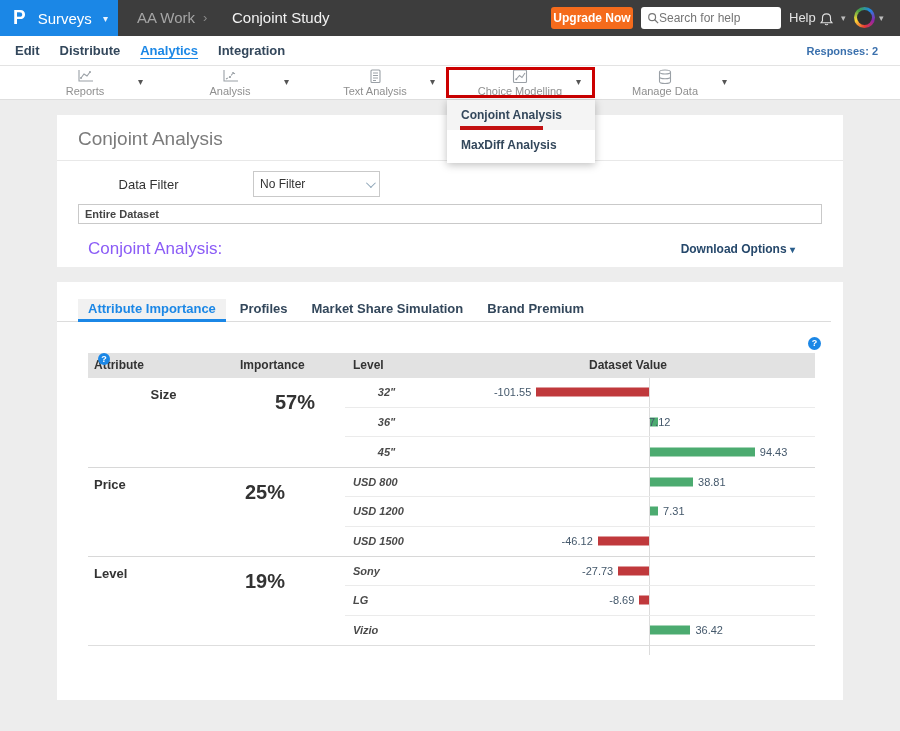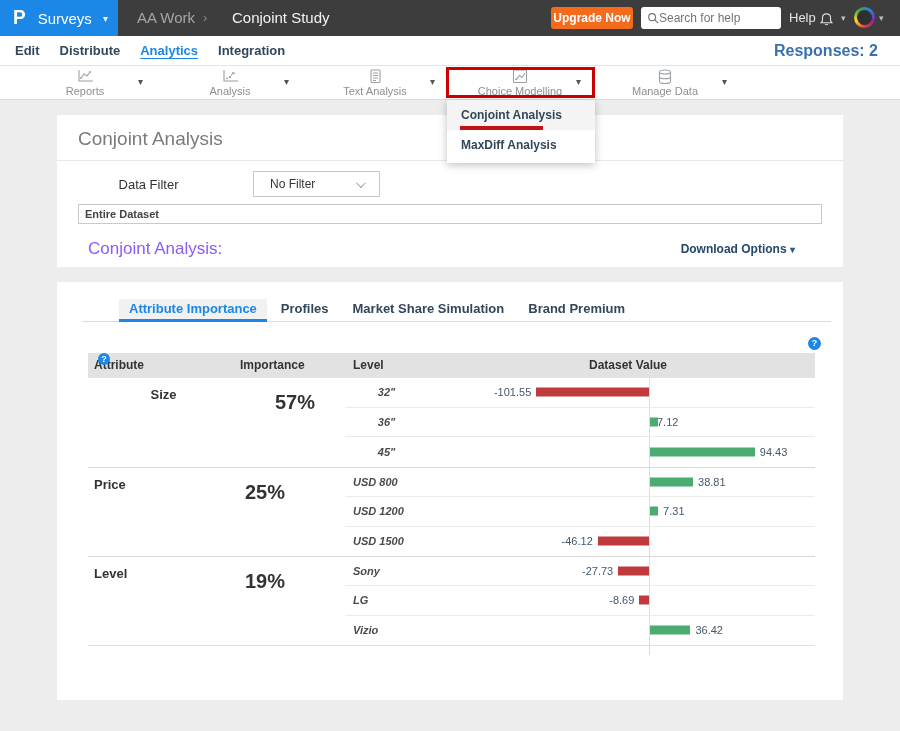--- a/index.html
+++ b/index.html
@@ -24,49 +24,49 @@
   .tiny-caret { color:#bdbdbd; font-size:9px; }
   #bell-caret { position:absolute; left:841px; top:13px; }
   #avatar { position:absolute; left:854px; top:7px; width:21px; height:21px; border-radius:50%; background:conic-gradient(from 180deg,#e53935,#fdd835,#43a047,#1e88e5,#8e24aa,#e53935); }
   #avatar::after { content:''; position:absolute; inset:3px; border-radius:50%; background:#2f2f2f; }
   #avatar-caret { position:absolute; left:879px; top:13px; }
 
   
   #subnav { position:absolute; top:36px; left:0; width:900px; height:30px; background:#fff; border-bottom:1px solid #e3e3e3; display:flex; align-items:center; padding-left:15px; gap:20px; }
   .subnav-item { font-size:13px; font-weight:bold; color:#33475b; cursor:pointer; }
   .subnav-item.active { color:#1b87e6; text-decoration:underline; text-underline-offset:3px; }
-  #responses { position:absolute; right:22px; top:0; line-height:30px; font-size:16px; font-weight:bold; color:#3a70ad; }
+  #responses { position:absolute; right:22px; top:0; line-height:30px; font-size:11px; font-weight:bold; color:#3a70ad; }
 
   
   #toolbar { position:absolute; top:66px; left:0; width:900px; height:34px; background:#fff; border-bottom:1px solid #dedede; }
   .tool { position:absolute; top:3px; width:140px; text-align:center; cursor:pointer; }
   .tool .ticon { height:15px; line-height:12px; }
   .tool .tlabel { font-size:11px; color:#8f8f8f; margin-top:1px; }
   .tool-caret { position:absolute; top:10px; font-size:10px; color:#555; cursor:pointer; }
   #annotation-box { position:absolute; left:446px; top:1px; width:149px; height:31px; border:3px solid #cc0000; pointer-events:none; }
 
   
   #dropdown { position:absolute; left:447px; top:100px; width:148px; background:#fff; box-shadow:0 2px 8px rgba(0,0,0,.25); z-index:6; padding-bottom:3px; }
   .dd-item { position:relative; height:30px; line-height:30px; padding-left:14px; font-size:12px; font-weight:bold; color:#33475b; cursor:pointer; }
   .dd-item.selected { background:#f4f4f4; }
   #annotation-underline { position:absolute; left:13px; bottom:0; width:83px; height:4px; background:#c31111; }
 
   
   #page { position:absolute; top:100px; left:0; width:900px; height:631px; background:#ededed; }
   #card { position:absolute; left:57px; top:15px; width:786px; height:585px; background:#fff; }
   #page-title { position:absolute; top:0; left:0; right:0; height:46px; line-height:48px; padding-left:21px; font-size:19px; color:#7b7b7b; border-bottom:1px solid #e8e8e8; }
   #filter-label { position:absolute; top:62px; left:0; width:183px; text-align:center; font-size:13px; font-weight:normal; color:#333; }
-  #filter-select { position:absolute; top:56px; left:196px; width:127px; height:26px; border:1px solid #c9c9c9; display:flex; align-items:center; padding:0 16px; font-size:12px; color:#333; cursor:pointer; background:#fff; }
+  #filter-select { position:absolute; top:56px; left:196px; width:127px; height:26px; border:1px solid #c9c9c9; display:flex; align-items:center; padding:0 6px; font-size:12px; color:#333; cursor:pointer; background:#fff; }
   #filter-select .chev { margin-left:auto; width:7px; height:7px; border-right:1.5px solid #8fa6b8; border-bottom:1.5px solid #8fa6b8; transform:rotate(45deg) translateY(-2px); }
   #dataset-input { position:absolute; top:89px; left:21px; width:744px; height:20px; border:1px solid #c9c9c9; font-size:11px; font-weight:bold; color:#444; padding:0 6px; font-family:"Liberation Sans",sans-serif; outline:none; }
   #section-heading { position:absolute; top:124px; left:31px; font-size:17px; color:#8b5cf6; }
   #download-options { position:absolute; top:127px; right:48px; font-size:12px; font-weight:bold; color:#26486b; cursor:pointer; }
   #download-options .dl-caret { color:#2a5e8c; font-size:10px; }
   #gray-band { position:absolute; top:152px; left:0; width:786px; height:15px; background:#ededed; }
-  #tabs { position:absolute; top:184px; left:0; right:12px; height:23px; border-bottom:1px solid #dcdcdc; display:flex; padding-left:37px;margin-left:25px; }
+  #tabs { position:absolute; top:184px; left:0; right:12px; height:23px; border-bottom:1px solid #dcdcdc; display:flex; padding-left:21px; }
   .tab { height:23px; line-height:20px; padding:0 10px; margin-right:4px; font-size:13px; font-weight:bold; color:#33475b; cursor:pointer; }
   .tab.active { color:#1b87e6; background:#f1f1f1; border-bottom:3px solid #1b87e6; }
   .qmark { display:inline-block; width:13px; height:13px; border-radius:50%; background:#1b87e6; color:#fff; font-size:9px; font-weight:bold; text-align:center; line-height:13px; cursor:pointer; }
   #table-help { position:absolute; top:222px; right:22px; }
 
   
   #utable { position:absolute; top:238px; left:31px; width:727px; border-bottom:1px solid #dedede; }
   #uheader { position:relative; height:25px; background:#e2e2e2; font-size:12px; font-weight:bold; color:#333; }
   #uheader span { position:absolute; top:0; line-height:25px; }
   #h-attr { left:6px; }
@@ -246,21 +246,21 @@
                 <div class="level-label">32"</div>
                 <div class="chart-cell">
                   <div class="ubar" style="width: 112.721px; left: 116.279px; background: rgb(192, 57, 60);"></div>
                   <div class="uval" style="left: 111.279px; transform: translate(-100%, -50%);">-101.55</div>
                 </div>
               </div>
               <div class="level-row sep">
                 <div class="level-label">36"</div>
                 <div class="chart-cell">
                   <div class="ubar" style="width: 7.9032px; left: 230px; background: rgb(76, 171, 112);"></div>
-                  <div class="uval" style="left: 237px;">7.12</div>
+                  <div class="uval" style="left: 229px;">7.12</div>
                 </div>
               </div>
               <div class="level-row">
                 <div class="level-label">45"</div>
                 <div class="chart-cell">
                   <div class="ubar" style="width: 104.817px; left: 230px; background: rgb(76, 171, 112);"></div>
                   <div class="uval" style="left: 339.817px;">94.43</div>
                 </div>
               </div>
             </div>

